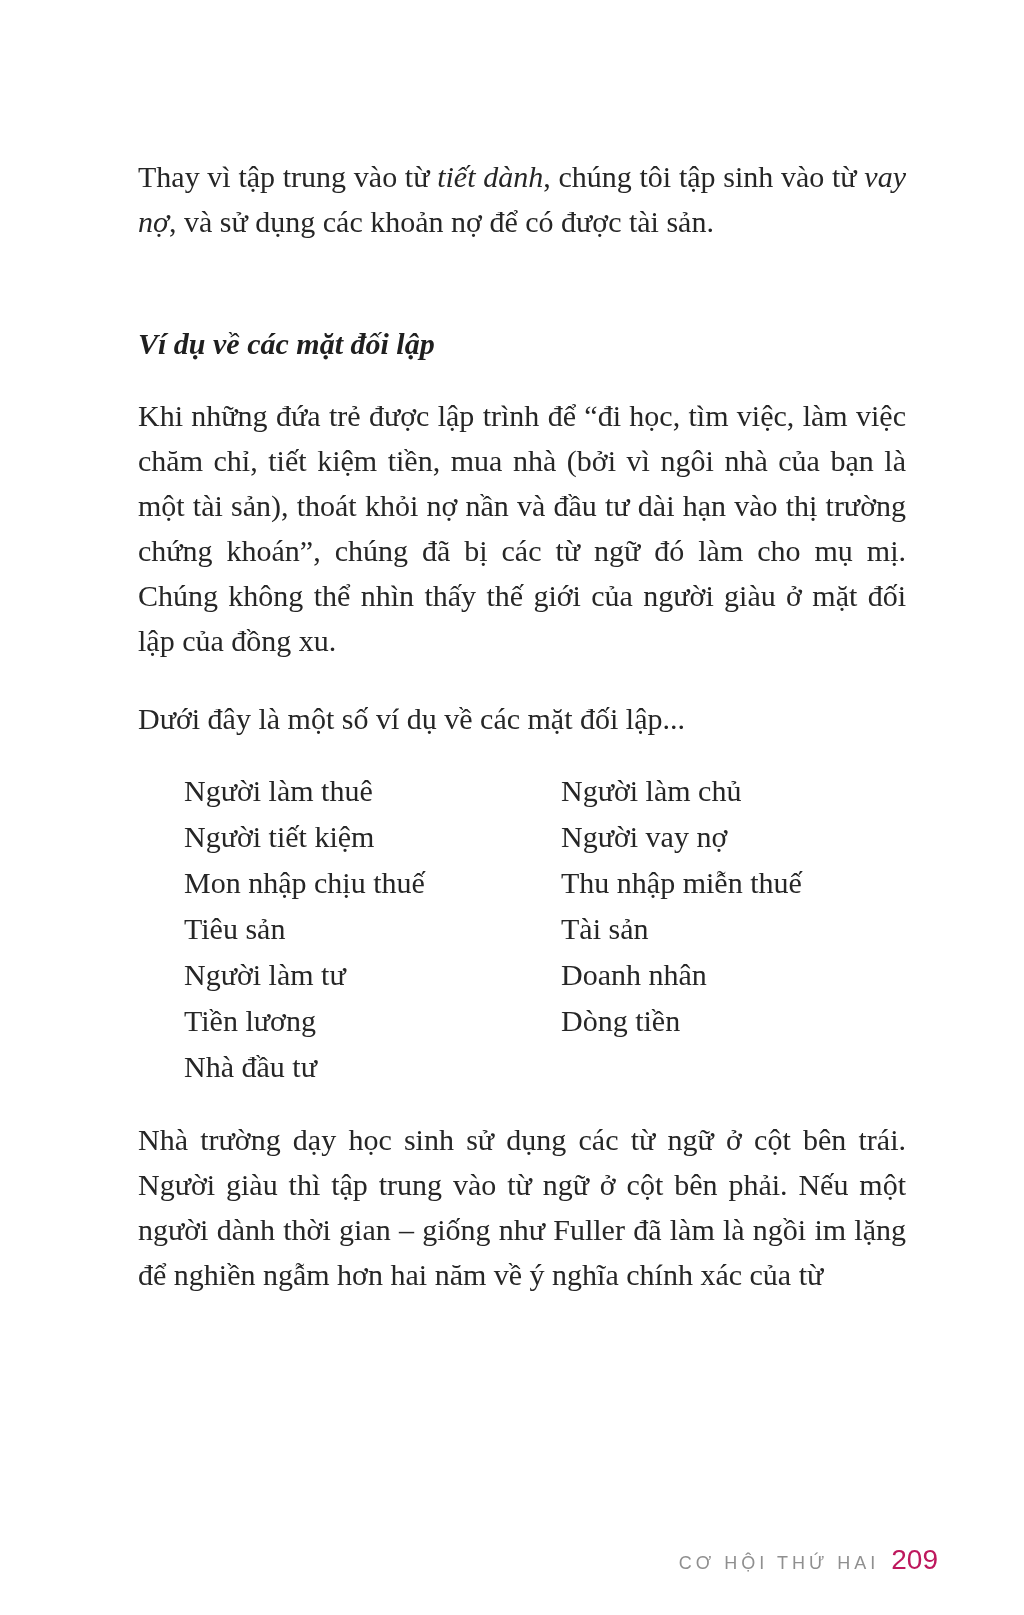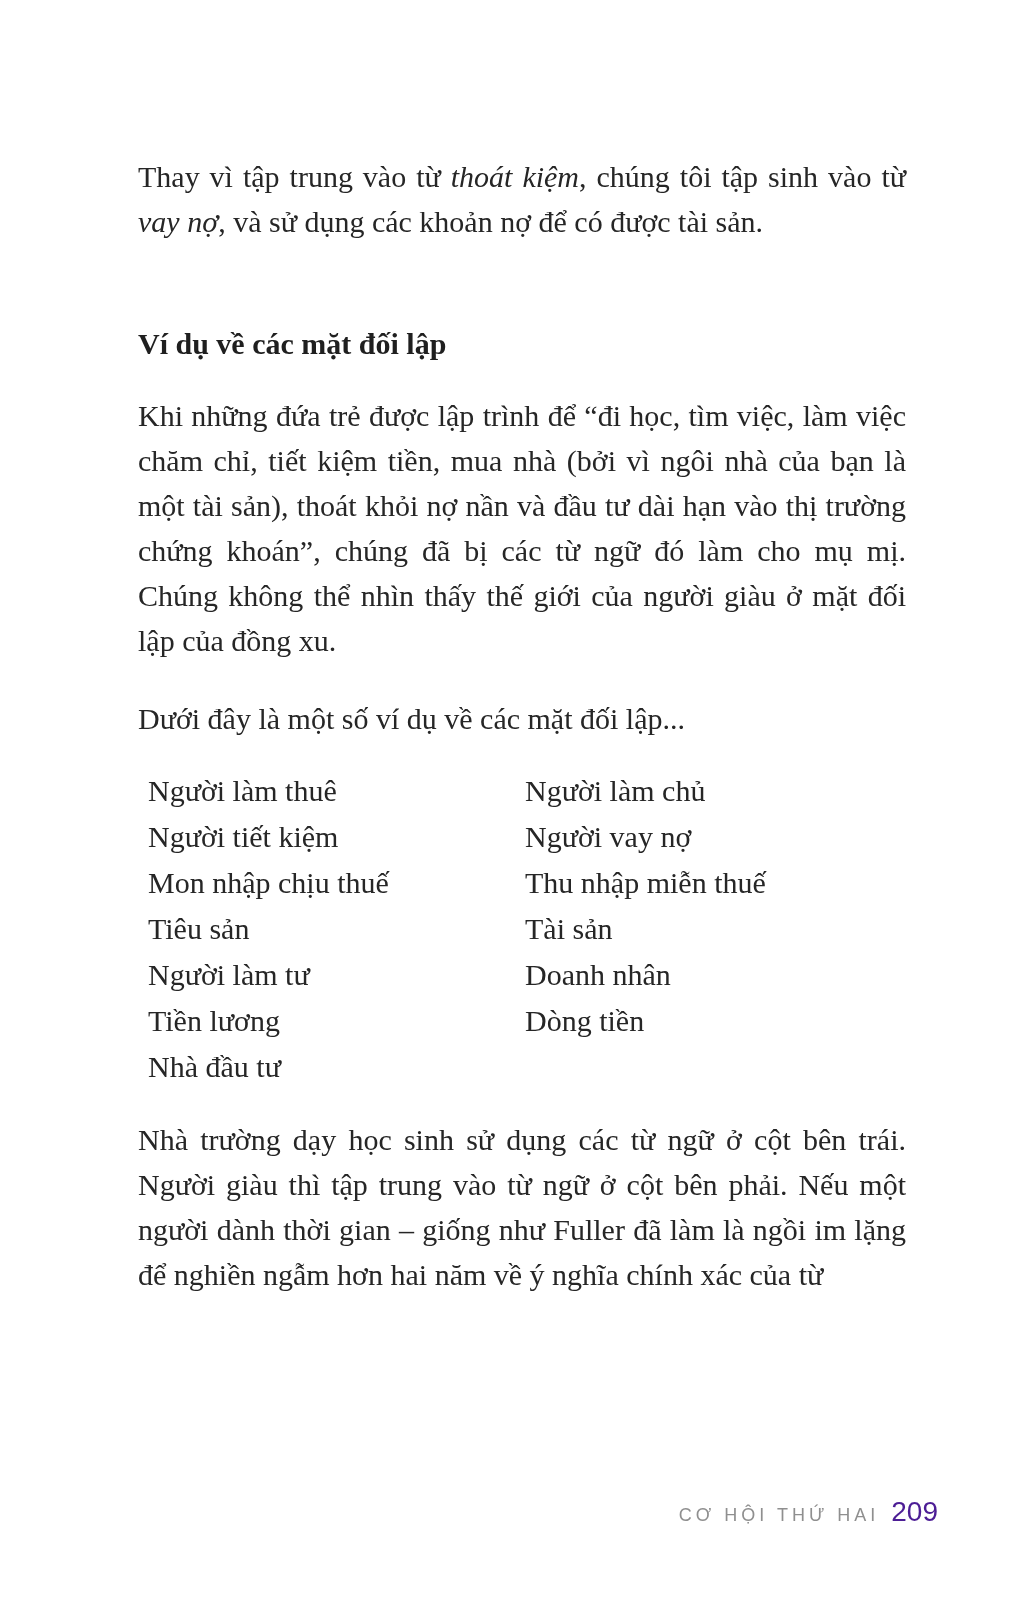--- a/index.html
+++ b/index.html
@@ -32,61 +32,63 @@
   .body-par em {
     font-style: italic;
   }
   .par-gap      { margin-top: 27px; }
   .par-gap-lg   { margin-top: 33px; }
   .section-heading {
     margin: 77px 0 0 0;
     font-size: 30px;
     line-height: 45px;
     font-weight: bold;
+    font-style: italic;
     color: #1f1f1f;
   }
   .opposites-list {
     margin-top: 27px;
     margin-left: 10px;
     display: grid;
     grid-template-columns: 377px 1fr;
     font-size: 30px;
     line-height: 46px;
   }
   .opposites-cell {
     white-space: nowrap;
+    margin-left: 36px;
   }
   .page-footer {
     position: absolute;
-    top: 1496px;
+    top: 1544px;
     right: 86px;
     display: flex;
     align-items: baseline;
     gap: 12px;
   }
   .footer-book-title {
     font-family: "Liberation Sans", "DejaVu Sans", sans-serif;
     font-size: 18px;
     letter-spacing: 4px;
     color: #8f8f8f;
   }
   .footer-page-number {
     font-family: "Liberation Sans", "DejaVu Sans", sans-serif;
     font-size: 28px;
-    color: #4c1d95;
+    color: #be185d;
   }
 </style>
 </head>
 <body>
 
 <div class="page">
   <div class="content">
 
 
-    <p class="body-par par-gap"><span>Thay vì tập trung vào từ </span><em>thoát kiệm</em><span>, chúng tôi tập sinh vào từ </span><em>vay nợ</em><span>, và sử dụng các khoản nợ để có được tài sản.</span></p>
+    <p class="body-par par-gap"><span>Thay vì tập trung vào từ </span><em>tiết dành</em><span>, chúng tôi tập sinh vào từ </span><em>vay nợ</em><span>, và sử dụng các khoản nợ để có được tài sản.</span></p>
 
     <h2 class="section-heading">Ví dụ về các mặt đối lập</h2>
 
     <p class="body-par par-gap">Khi những đứa trẻ được lập trình để “đi học, tìm việc, làm việc chăm chỉ, tiết kiệm tiền, mua nhà (bởi vì ngôi nhà của bạn là một tài sản), thoát khỏi nợ nần và đầu tư dài hạn vào thị trường chứng khoán”, chúng đã bị các từ ngữ đó làm cho mụ mị. Chúng không thể nhìn thấy thế giới của người giàu ở mặt đối lập của đồng xu.</p>
 
     <p class="body-par par-gap-lg">Dưới đây là một số ví dụ về các mặt đối lập...</p>
 
     <div class="opposites-list">
       <span class="opposites-cell">Người làm thuê</span>
       <span class="opposites-cell">Người làm chủ</span>

